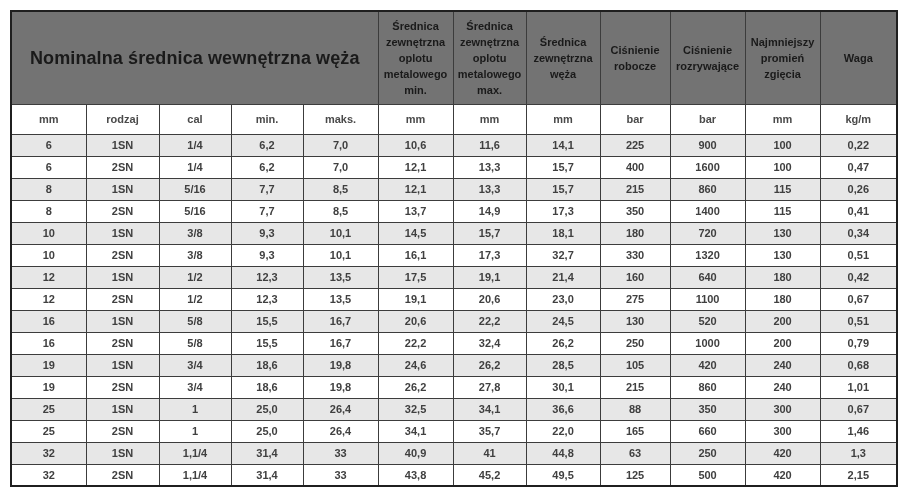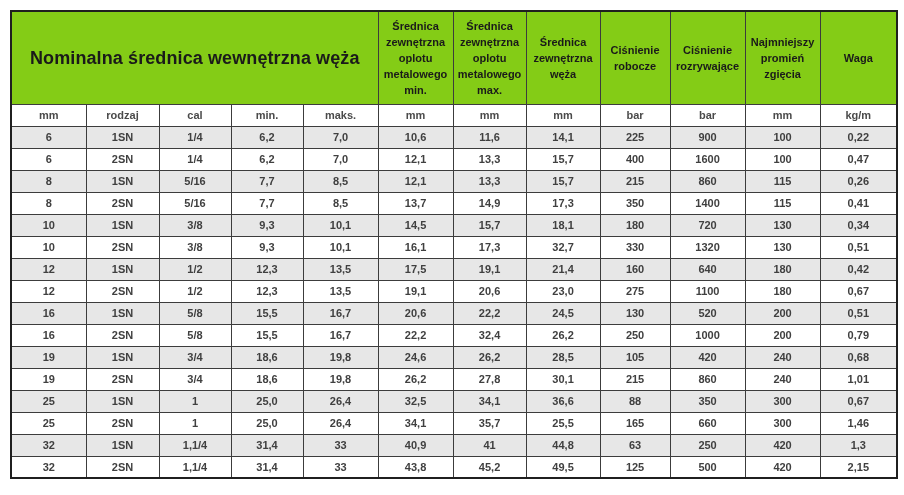--- a/index.html
+++ b/index.html
@@ -28,34 +28,34 @@
   }
   table.spec th, table.spec td {
     border: 1px solid #3c3c3c;
     text-align: center;
     vertical-align: middle;
     overflow: hidden;
   }
   
   thead tr.tall th {
     height: 93px;
-    background: #84cc16;
+    background: #737373;
     color: #1a1a1a;
     font-weight: bold;
     font-size: 11px;
     line-height: 16px;
     padding: 2px 3px;
   }
   thead tr.tall th.group {
     font-size: 18px;
     letter-spacing: 0.1px;
   }
   
   thead tr.units th {
-    height: 22px;
+    height: 30px;
     background: #ffffff;
     color: #4a4a4a;
     font-weight: bold;
     font-size: 11px;
     padding: 1px 2px;
   }
   
   tbody td {
     height: 22px;
     background: #ffffff;
@@ -297,21 +297,21 @@
           <td>0,67</td>
         </tr>
         <tr>
           <td>25</td>
           <td>2SN</td>
           <td>1</td>
           <td>25,0</td>
           <td>26,4</td>
           <td>34,1</td>
           <td>35,7</td>
-          <td>25,5</td>
+          <td>22,0</td>
           <td>165</td>
           <td>660</td>
           <td>300</td>
           <td>1,46</td>
         </tr>
         <tr class="alt">
           <td>32</td>
           <td>1SN</td>
           <td>1,1/4</td>
           <td>31,4</td>

